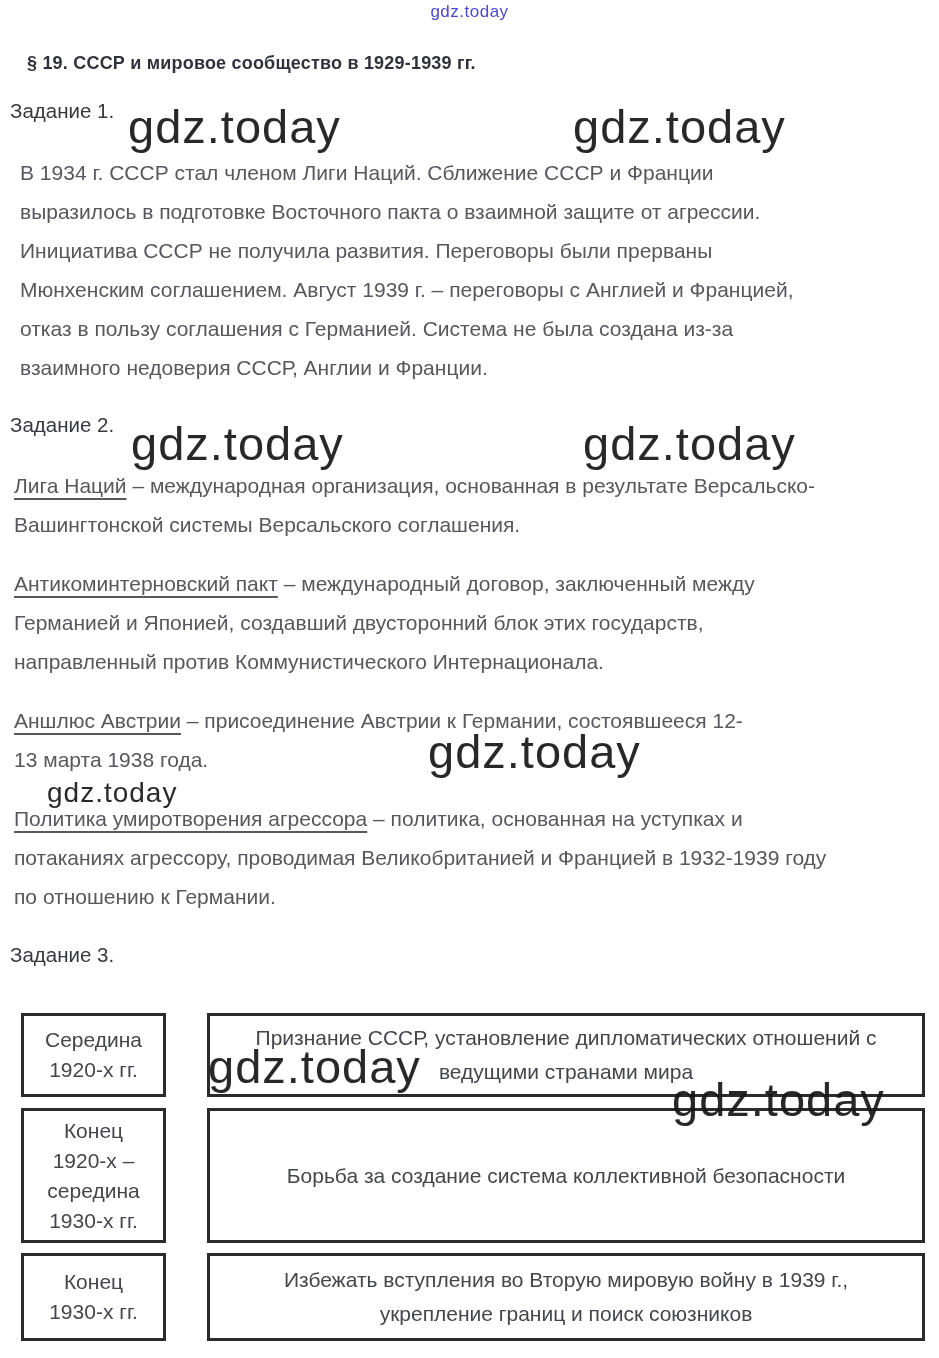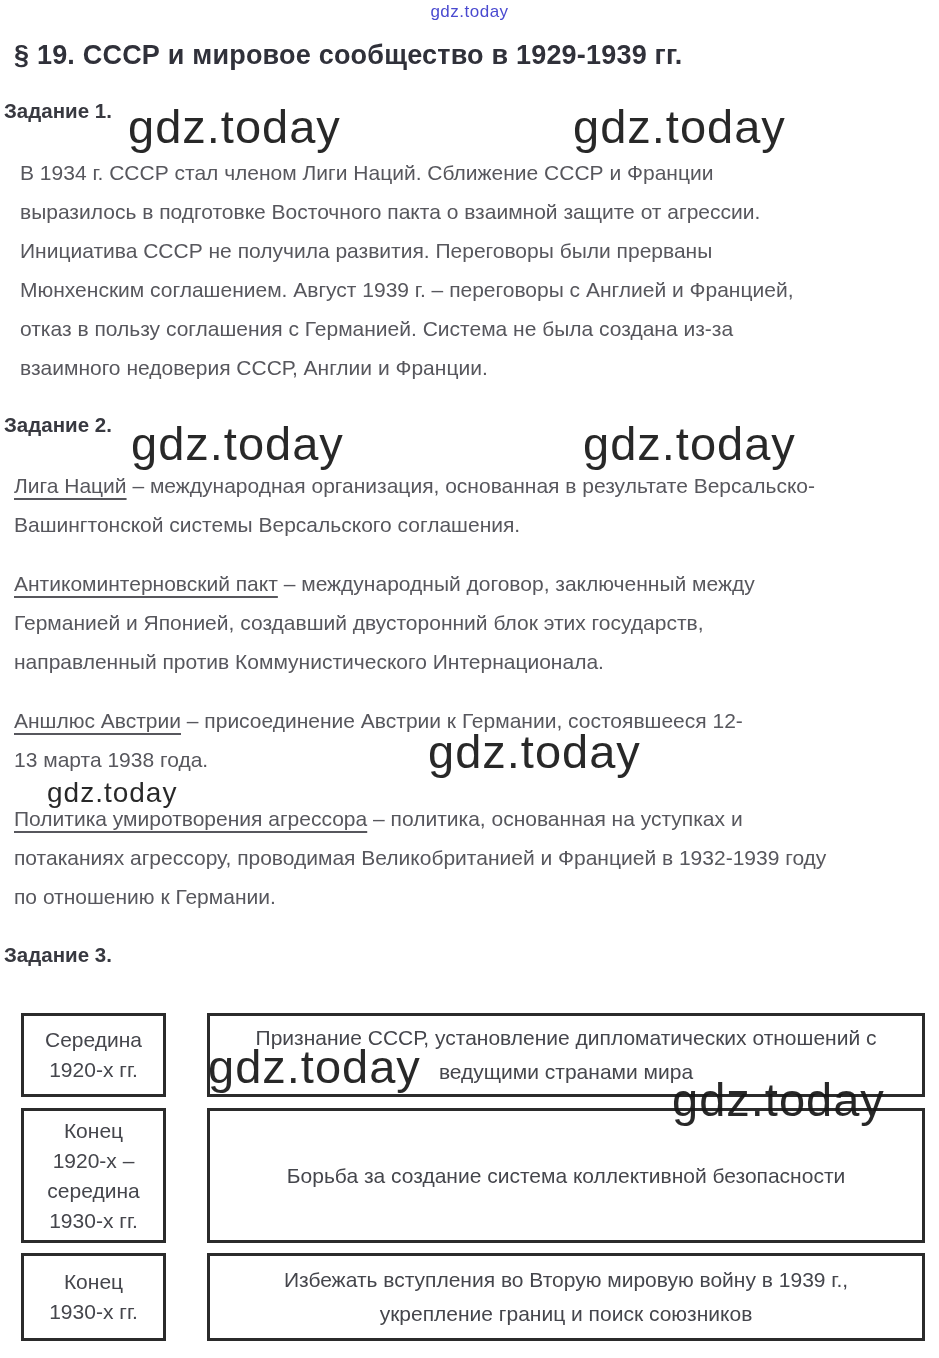--- a/index.html
+++ b/index.html
@@ -32,31 +32,31 @@
     font-size:17px;
     font-weight:400;
     color:#4a4ad0;
     letter-spacing:.5px;
     z-index:5;
   }
   
   .title{
     position:absolute;
     left:14px;top:40px;
-    margin:0;
-    font-size:27px;
+    margin:13px;
+    font-size:18px;
     font-weight:bold;
     color:#30313a;
     letter-spacing:.2px;
   }
   .task-label{
     position:absolute;
-    left:4px;
+    left:10px;
     font-size:20.5px;
-    font-weight:bold;
+    font-weight:normal;
     color:#383940;
   }
   .body-text{
     position:absolute;
     left:20px;
     width:912px;
     font-size:21px;
     line-height:39px;
     color:#57575d;
     white-space:pre-line;

